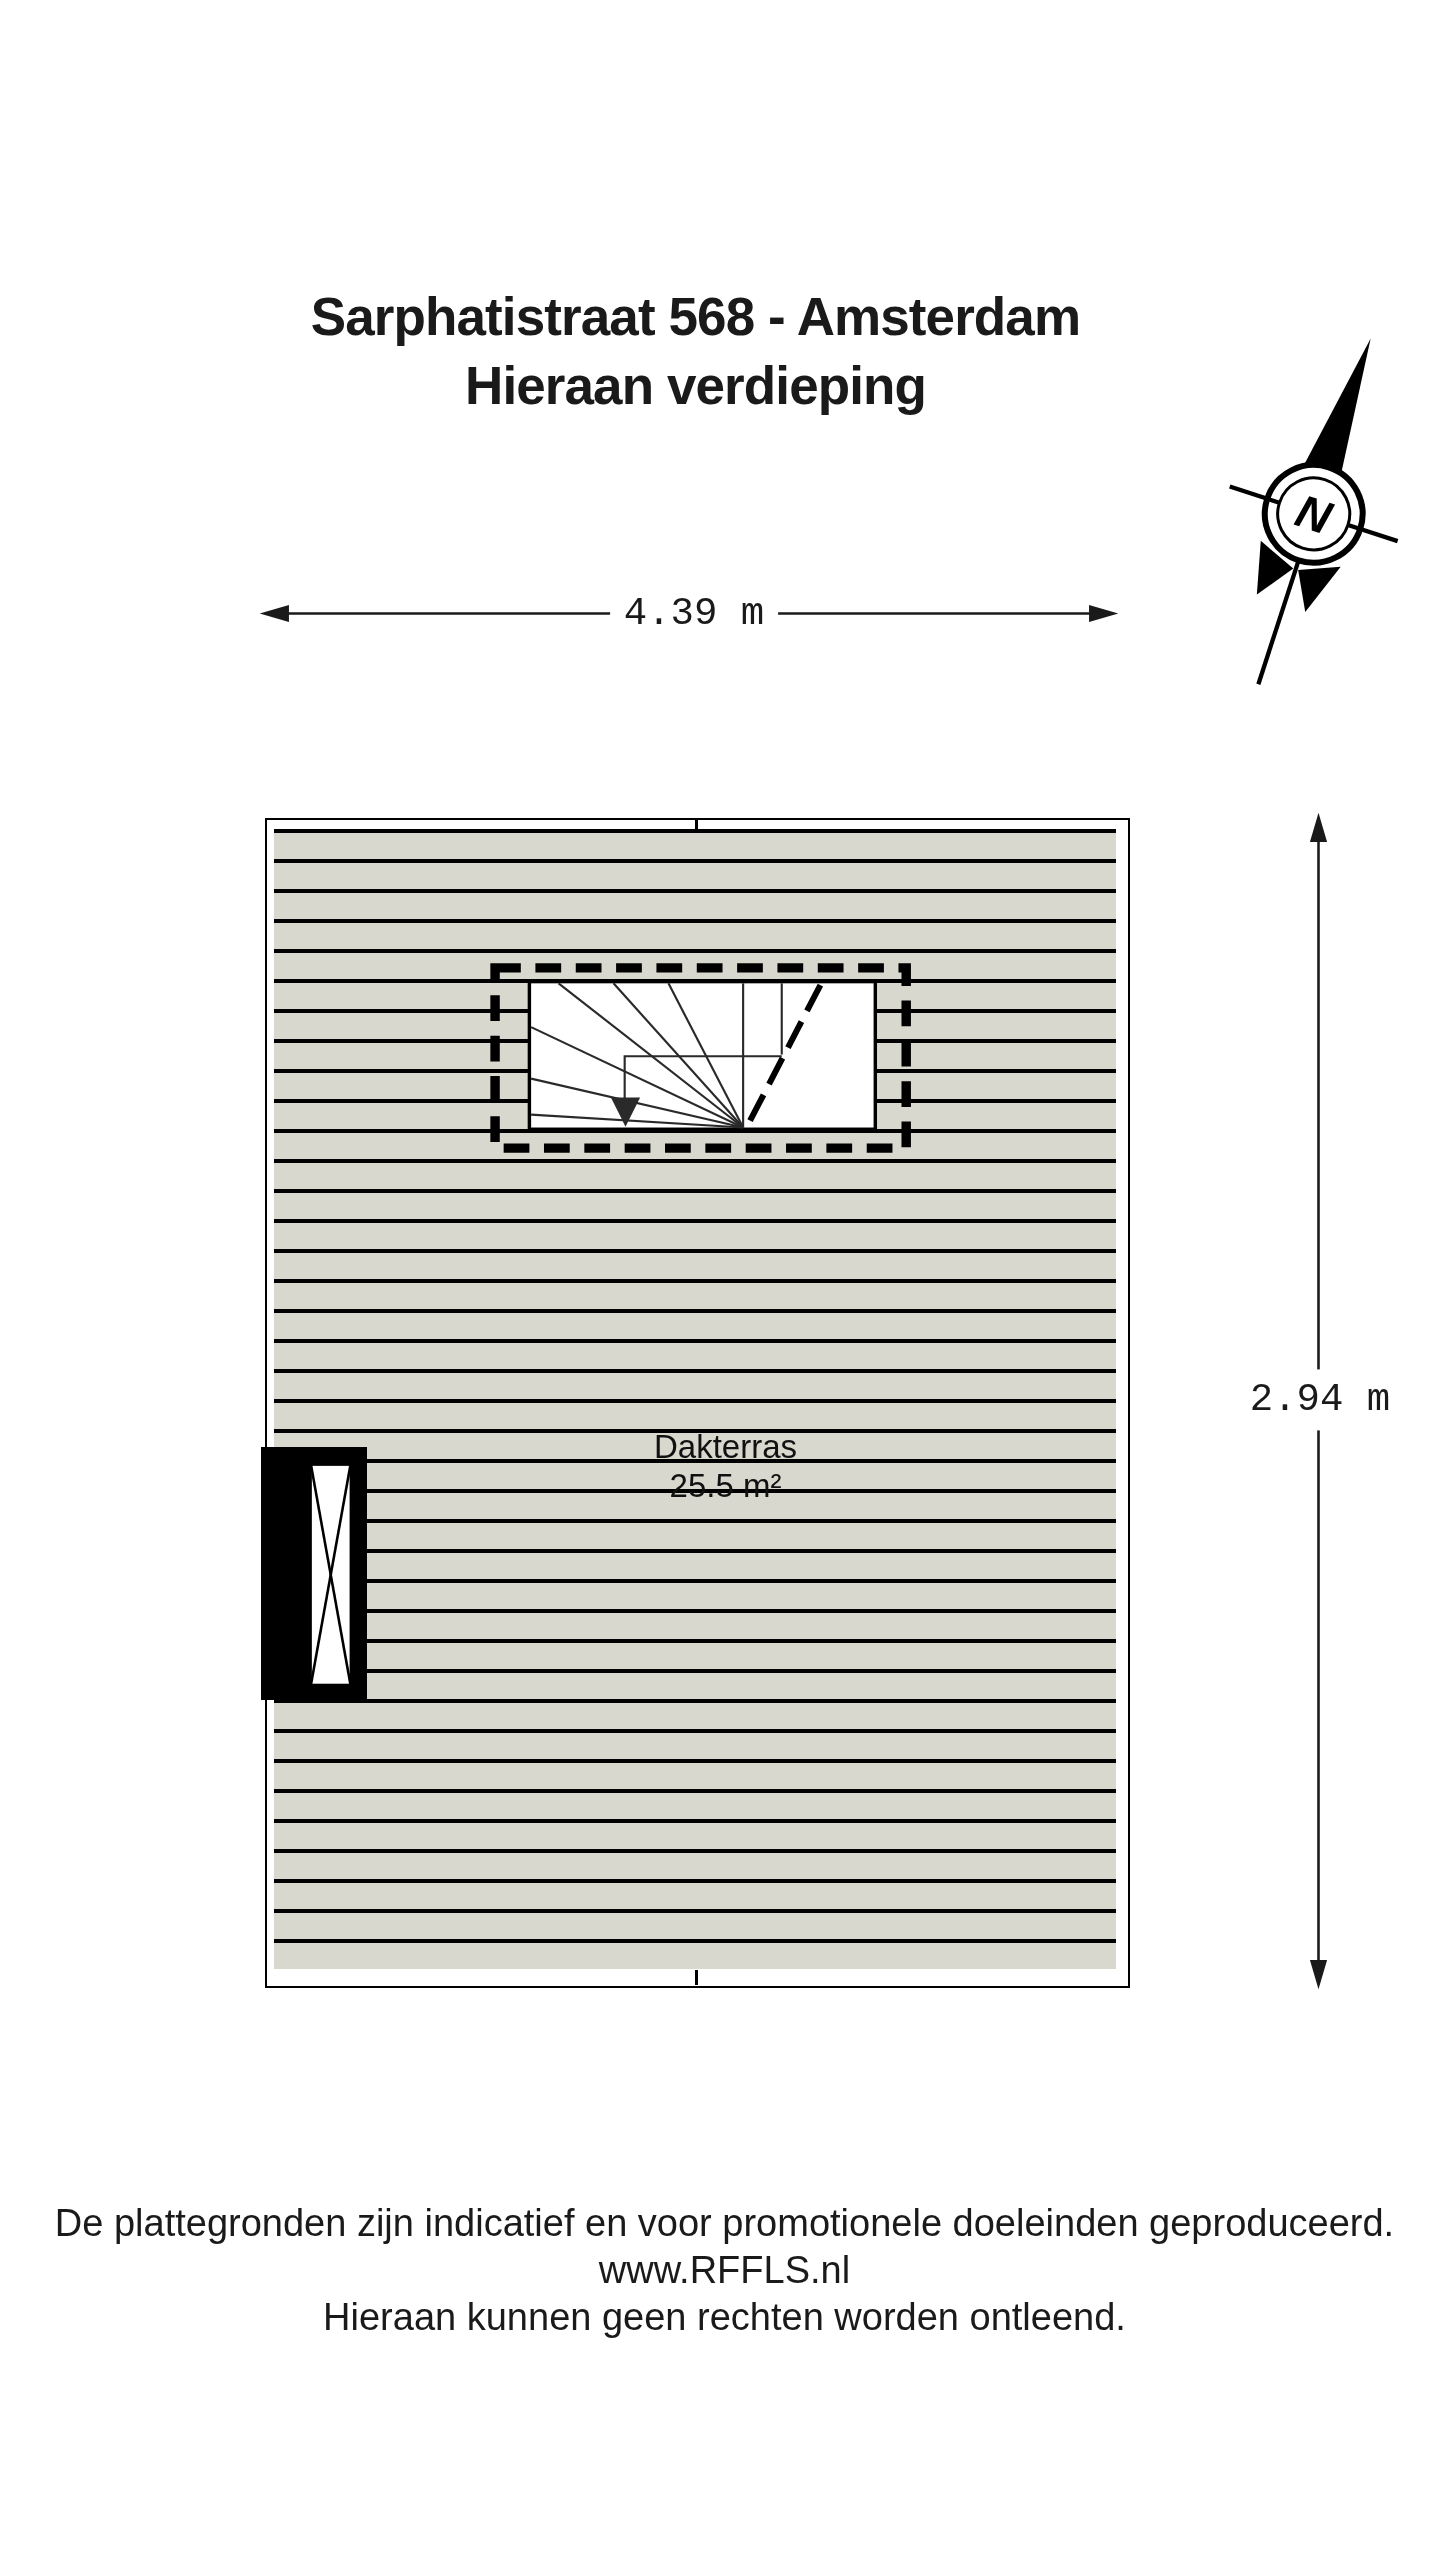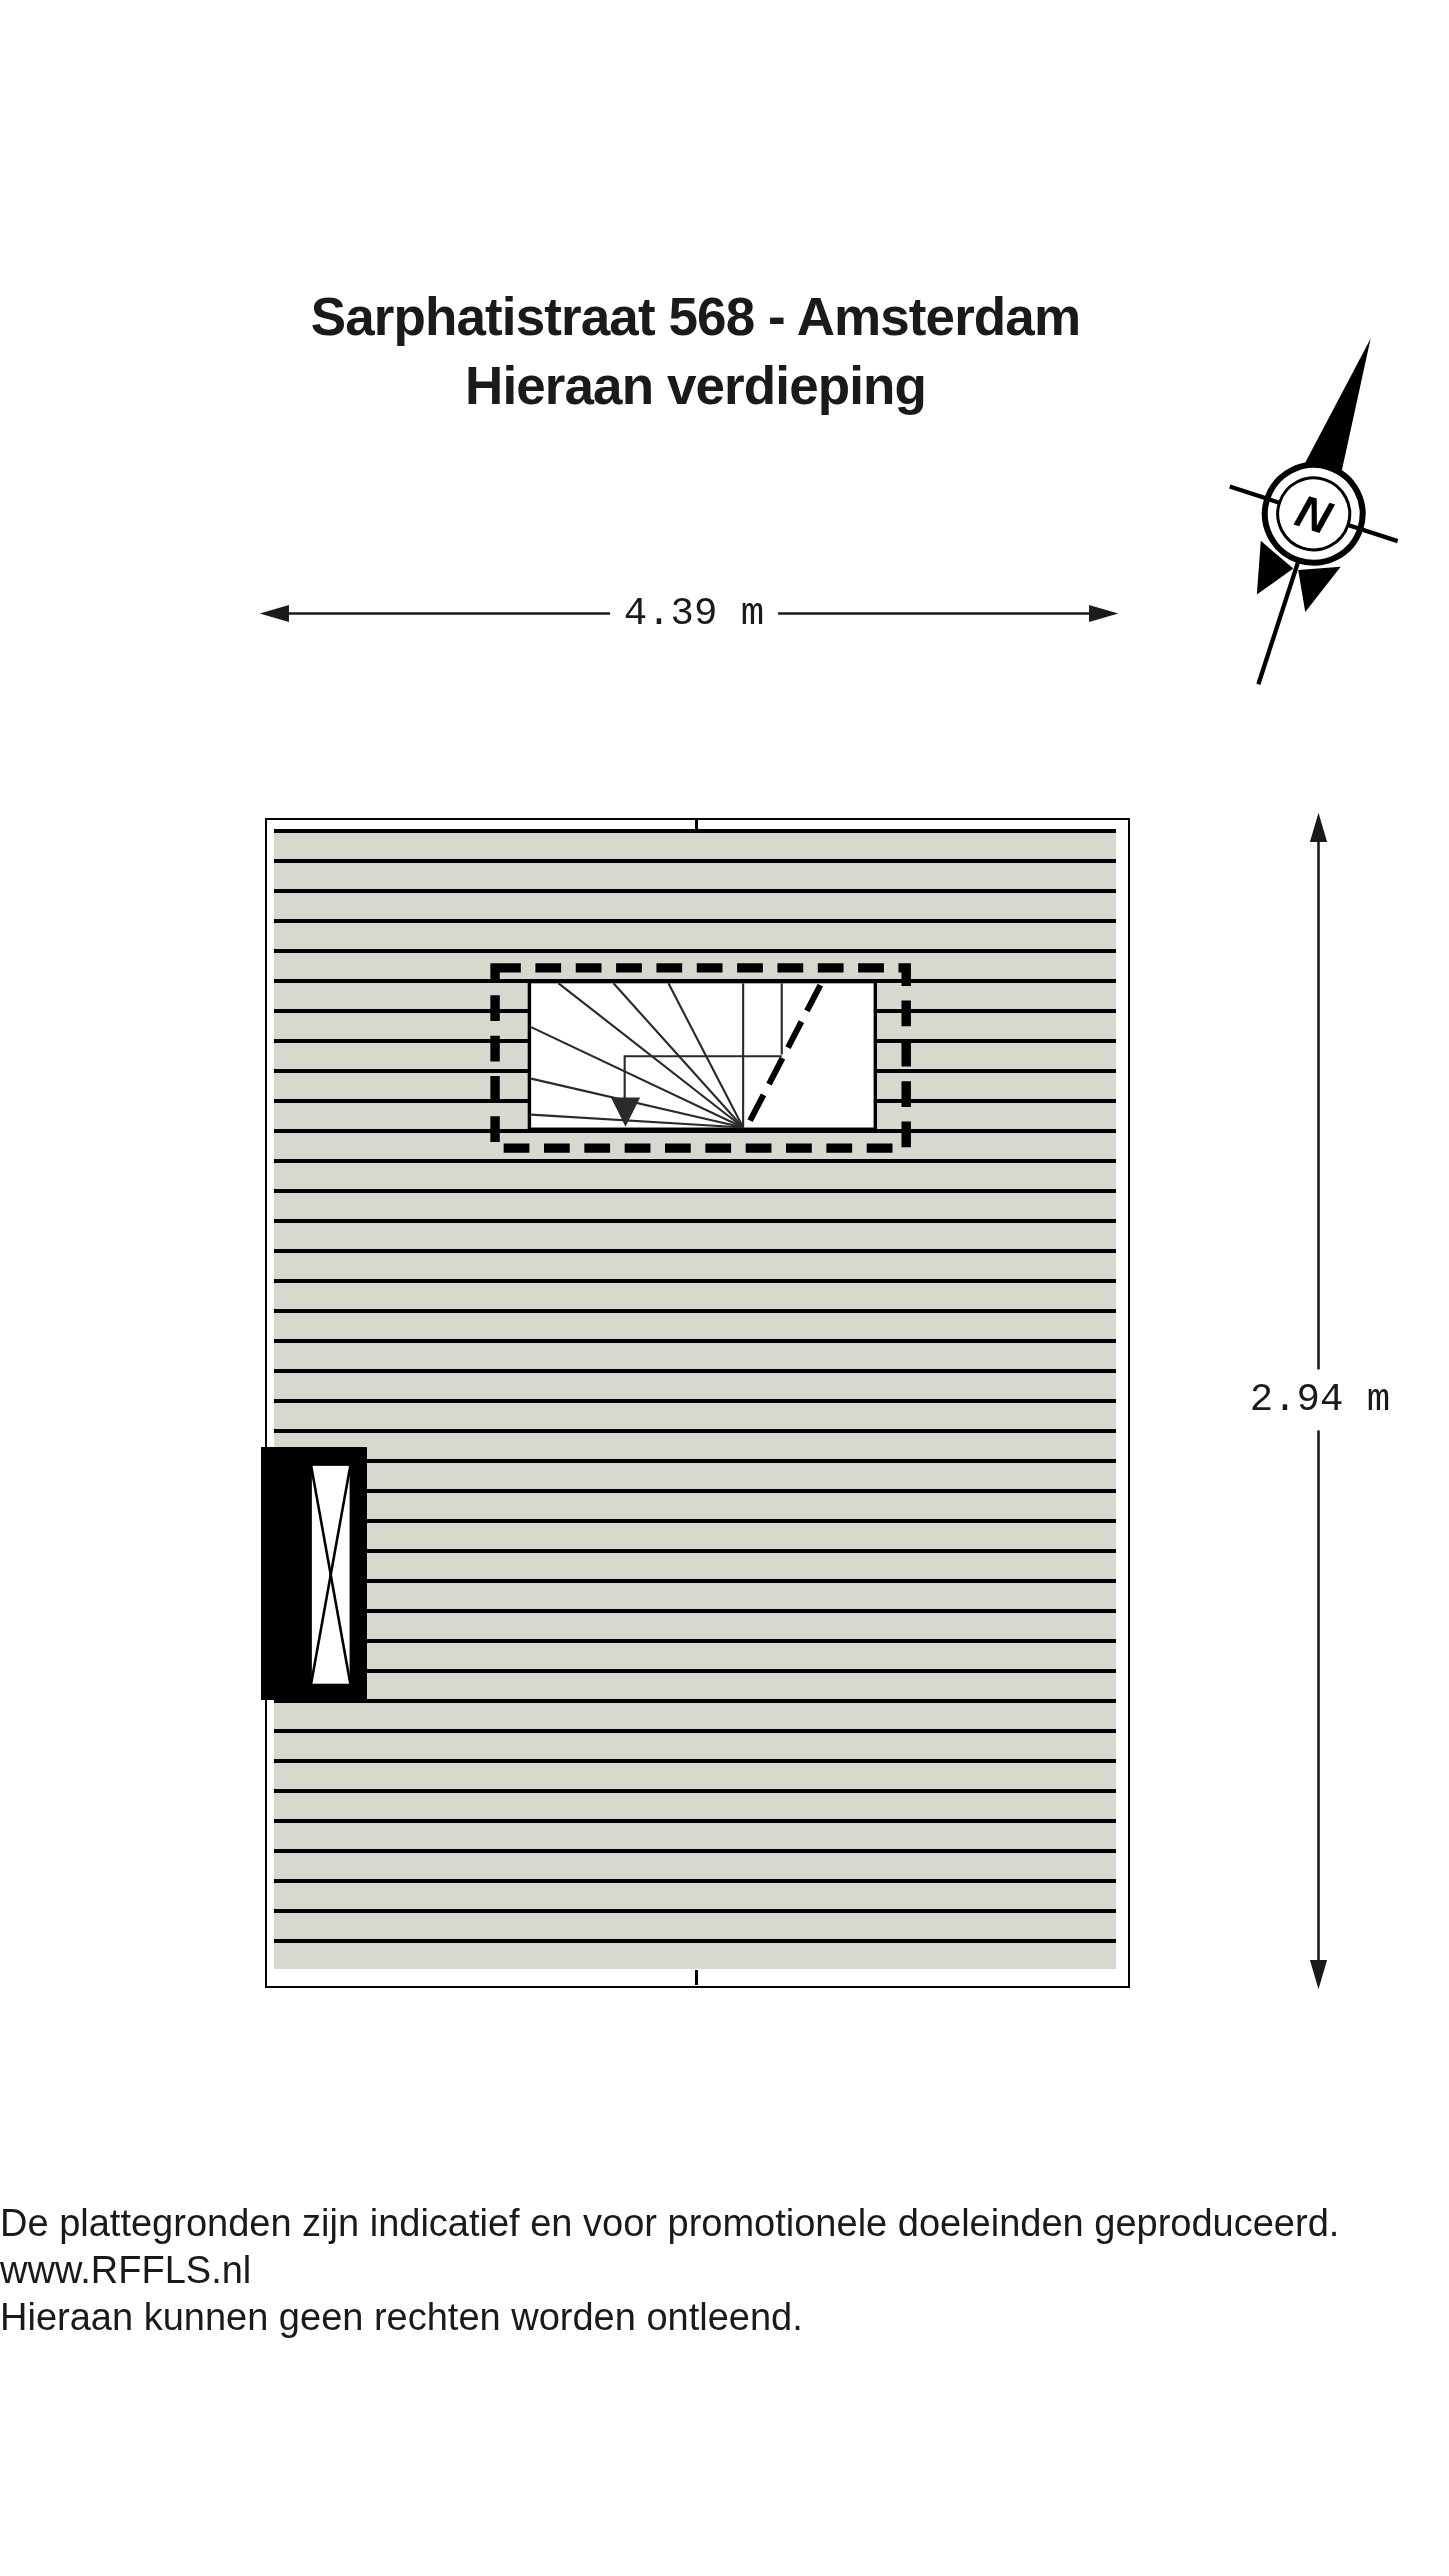--- a/index.html
+++ b/index.html
@@ -22,21 +22,21 @@
     border:2.6px solid #000;background:#ffffff;box-sizing:border-box;}
   .deck{left:6.9px;top:9.4px;width:842px;height:1140px;
     background:repeating-linear-gradient(to bottom,#000 0px,#000 4.3px,#d9d8cf 4.3px,#d9d8cf 30px);}
   .wall-tick{background:#000;width:2.6px;}
   
   .hatch-box{left:261px;top:1447px;width:106px;height:253px;background:#000;}
   
   .room-label{left:554px;top:1427px;width:343px;text-align:center;
     font-size:33px;line-height:39px;color:#111;}
   
-  .footer{left:0;top:2200px;width:1449px;
+  .footer{left:0;top:2200px;width:1449px;text-align:center;
     font-size:38px;line-height:47px;}
 </style>
 </head>
 <body>
 
 <div class="page">
 
   <div class="abs title-block">
     <div>Sarphatistraat 568 - Amsterdam</div>
     <div>Hieraan verdieping</div>
@@ -97,20 +97,24 @@
   </svg>
 
   <div class="abs hatch-box">
     <svg width="106" height="253" viewBox="0 0 123 295">
       <rect x="58" y="21" width="46" height="256" fill="#ffffff" stroke="#000" stroke-width="2"></rect>
       <line x1="58" y1="21" x2="104" y2="277" stroke="#000" stroke-width="3"></line>
       <line x1="104" y1="21" x2="58" y2="277" stroke="#000" stroke-width="3"></line>
     </svg>
   </div>
 
+  <div class="abs room-label">
+    <div>Dakterras</div>
+    <div>25.5 m²</div>
+  </div>
 
   <div class="abs footer">
     <div>De plattegronden zijn indicatief en voor promotionele doeleinden geproduceerd.</div>
     <div>www.RFFLS.nl</div>
     <div>Hieraan kunnen geen rechten worden ontleend.</div>
   </div>
 
 </div>
 
 

